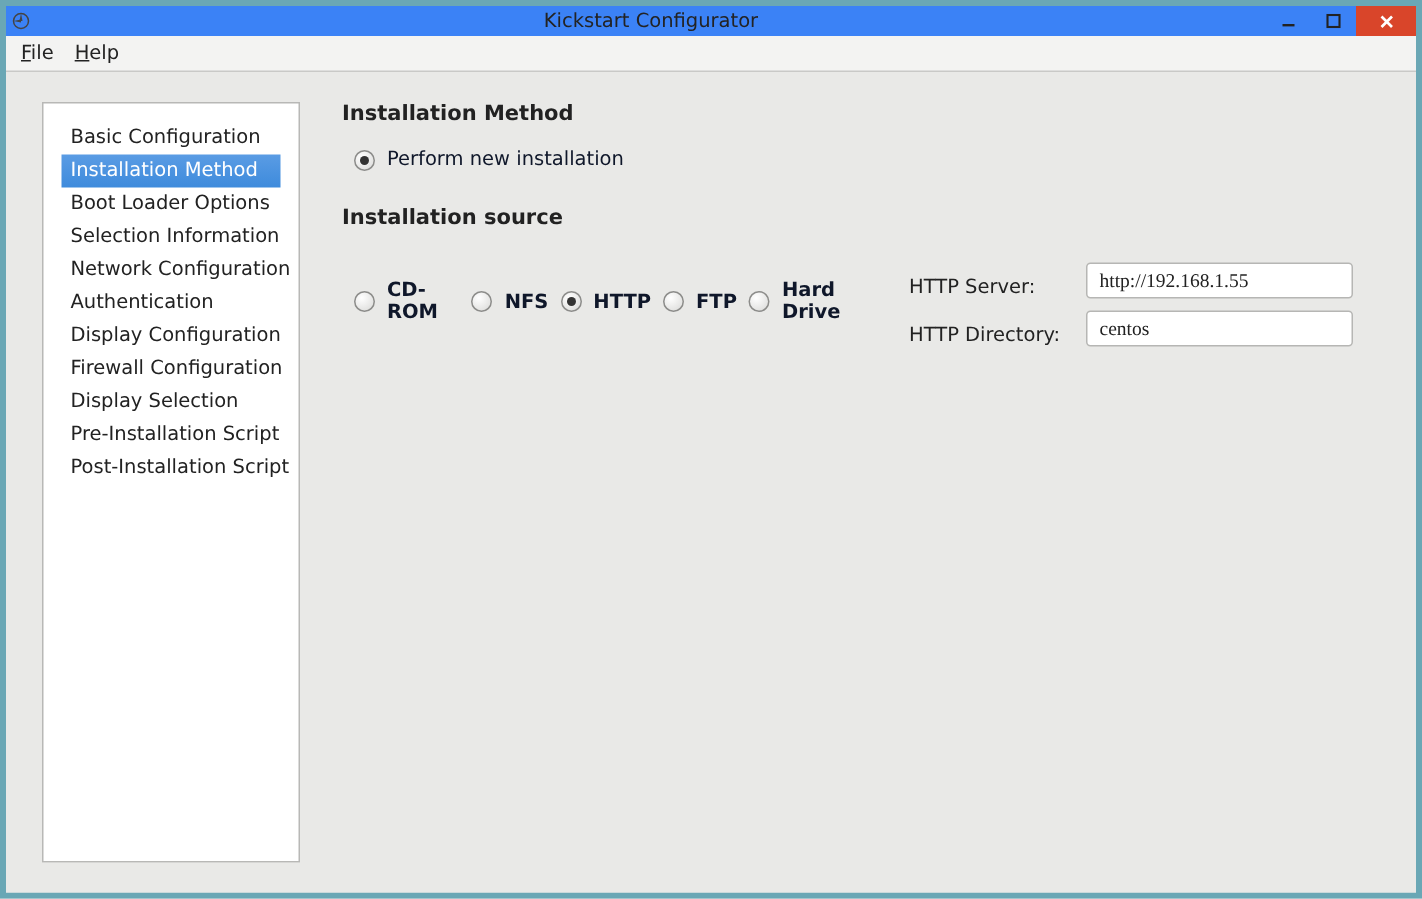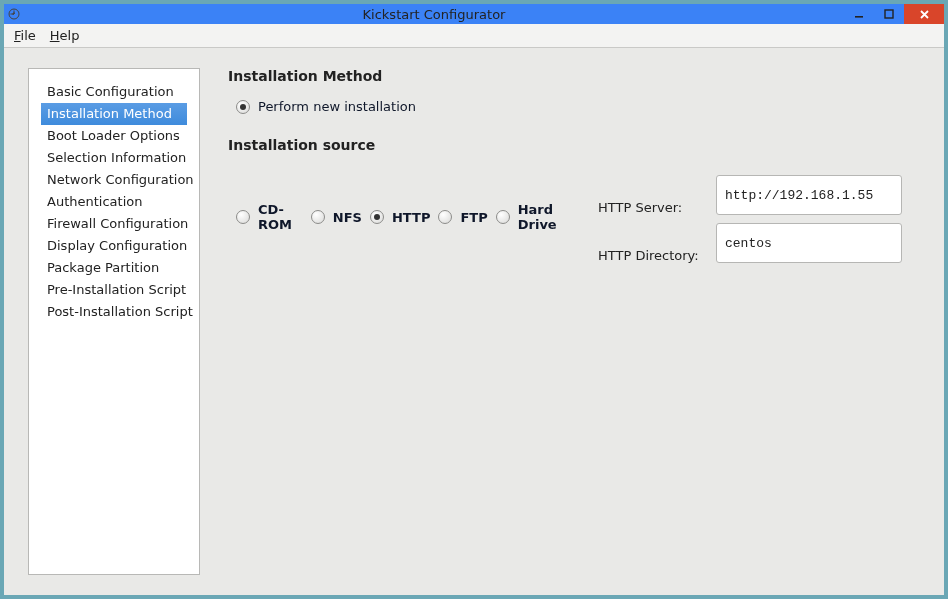--- a/index.html
+++ b/index.html
@@ -166,27 +166,27 @@
     align-items:flex-end;
     gap:10px;
   }
   .field-label {
     width:108px;
     font-size:13px;
     color:#222;
   }
   .text-input {
     flex:1;
-    height:40px;
+    height:24px;
     border:1px solid #b6b6b4;
     border-radius:3px;
     background:#ffffff;
     padding:2px 8px;
     font-size:13px;
-    font-family:Liberation Mono, monospace;
+    font-family:Liberation Serif, serif;
     color:#222;
   }
 
   .spacer-sections { height:18px; }
 
 </style>
 </head>
 <body>
 
 <div class="window">
@@ -226,23 +226,23 @@
 
   <div class="body-area">
 
     <div class="sidebar">
       <div class="sidebar-item">Basic Configuration</div>
       <div class="sidebar-item selected">Installation Method</div>
       <div class="sidebar-item">Boot Loader Options</div>
       <div class="sidebar-item">Selection Information</div>
       <div class="sidebar-item">Network Configuration</div>
       <div class="sidebar-item">Authentication</div>
+      <div class="sidebar-item">Display Configuration</div>
       <div class="sidebar-item">Firewall Configuration</div>
-      <div class="sidebar-item">Display Configuration</div>
-      <div class="sidebar-item">Package Partition</div>
+      <div class="sidebar-item">Display Selection</div>
       <div class="sidebar-item">Pre-Installation Script</div>
       <div class="sidebar-item">Post-Installation Script</div>
     </div>
 
     <div class="main">
 
       <div class="section-title">Installation Method</div>
 
       <div class="radio-row">
         <div class="radio checked"></div>

